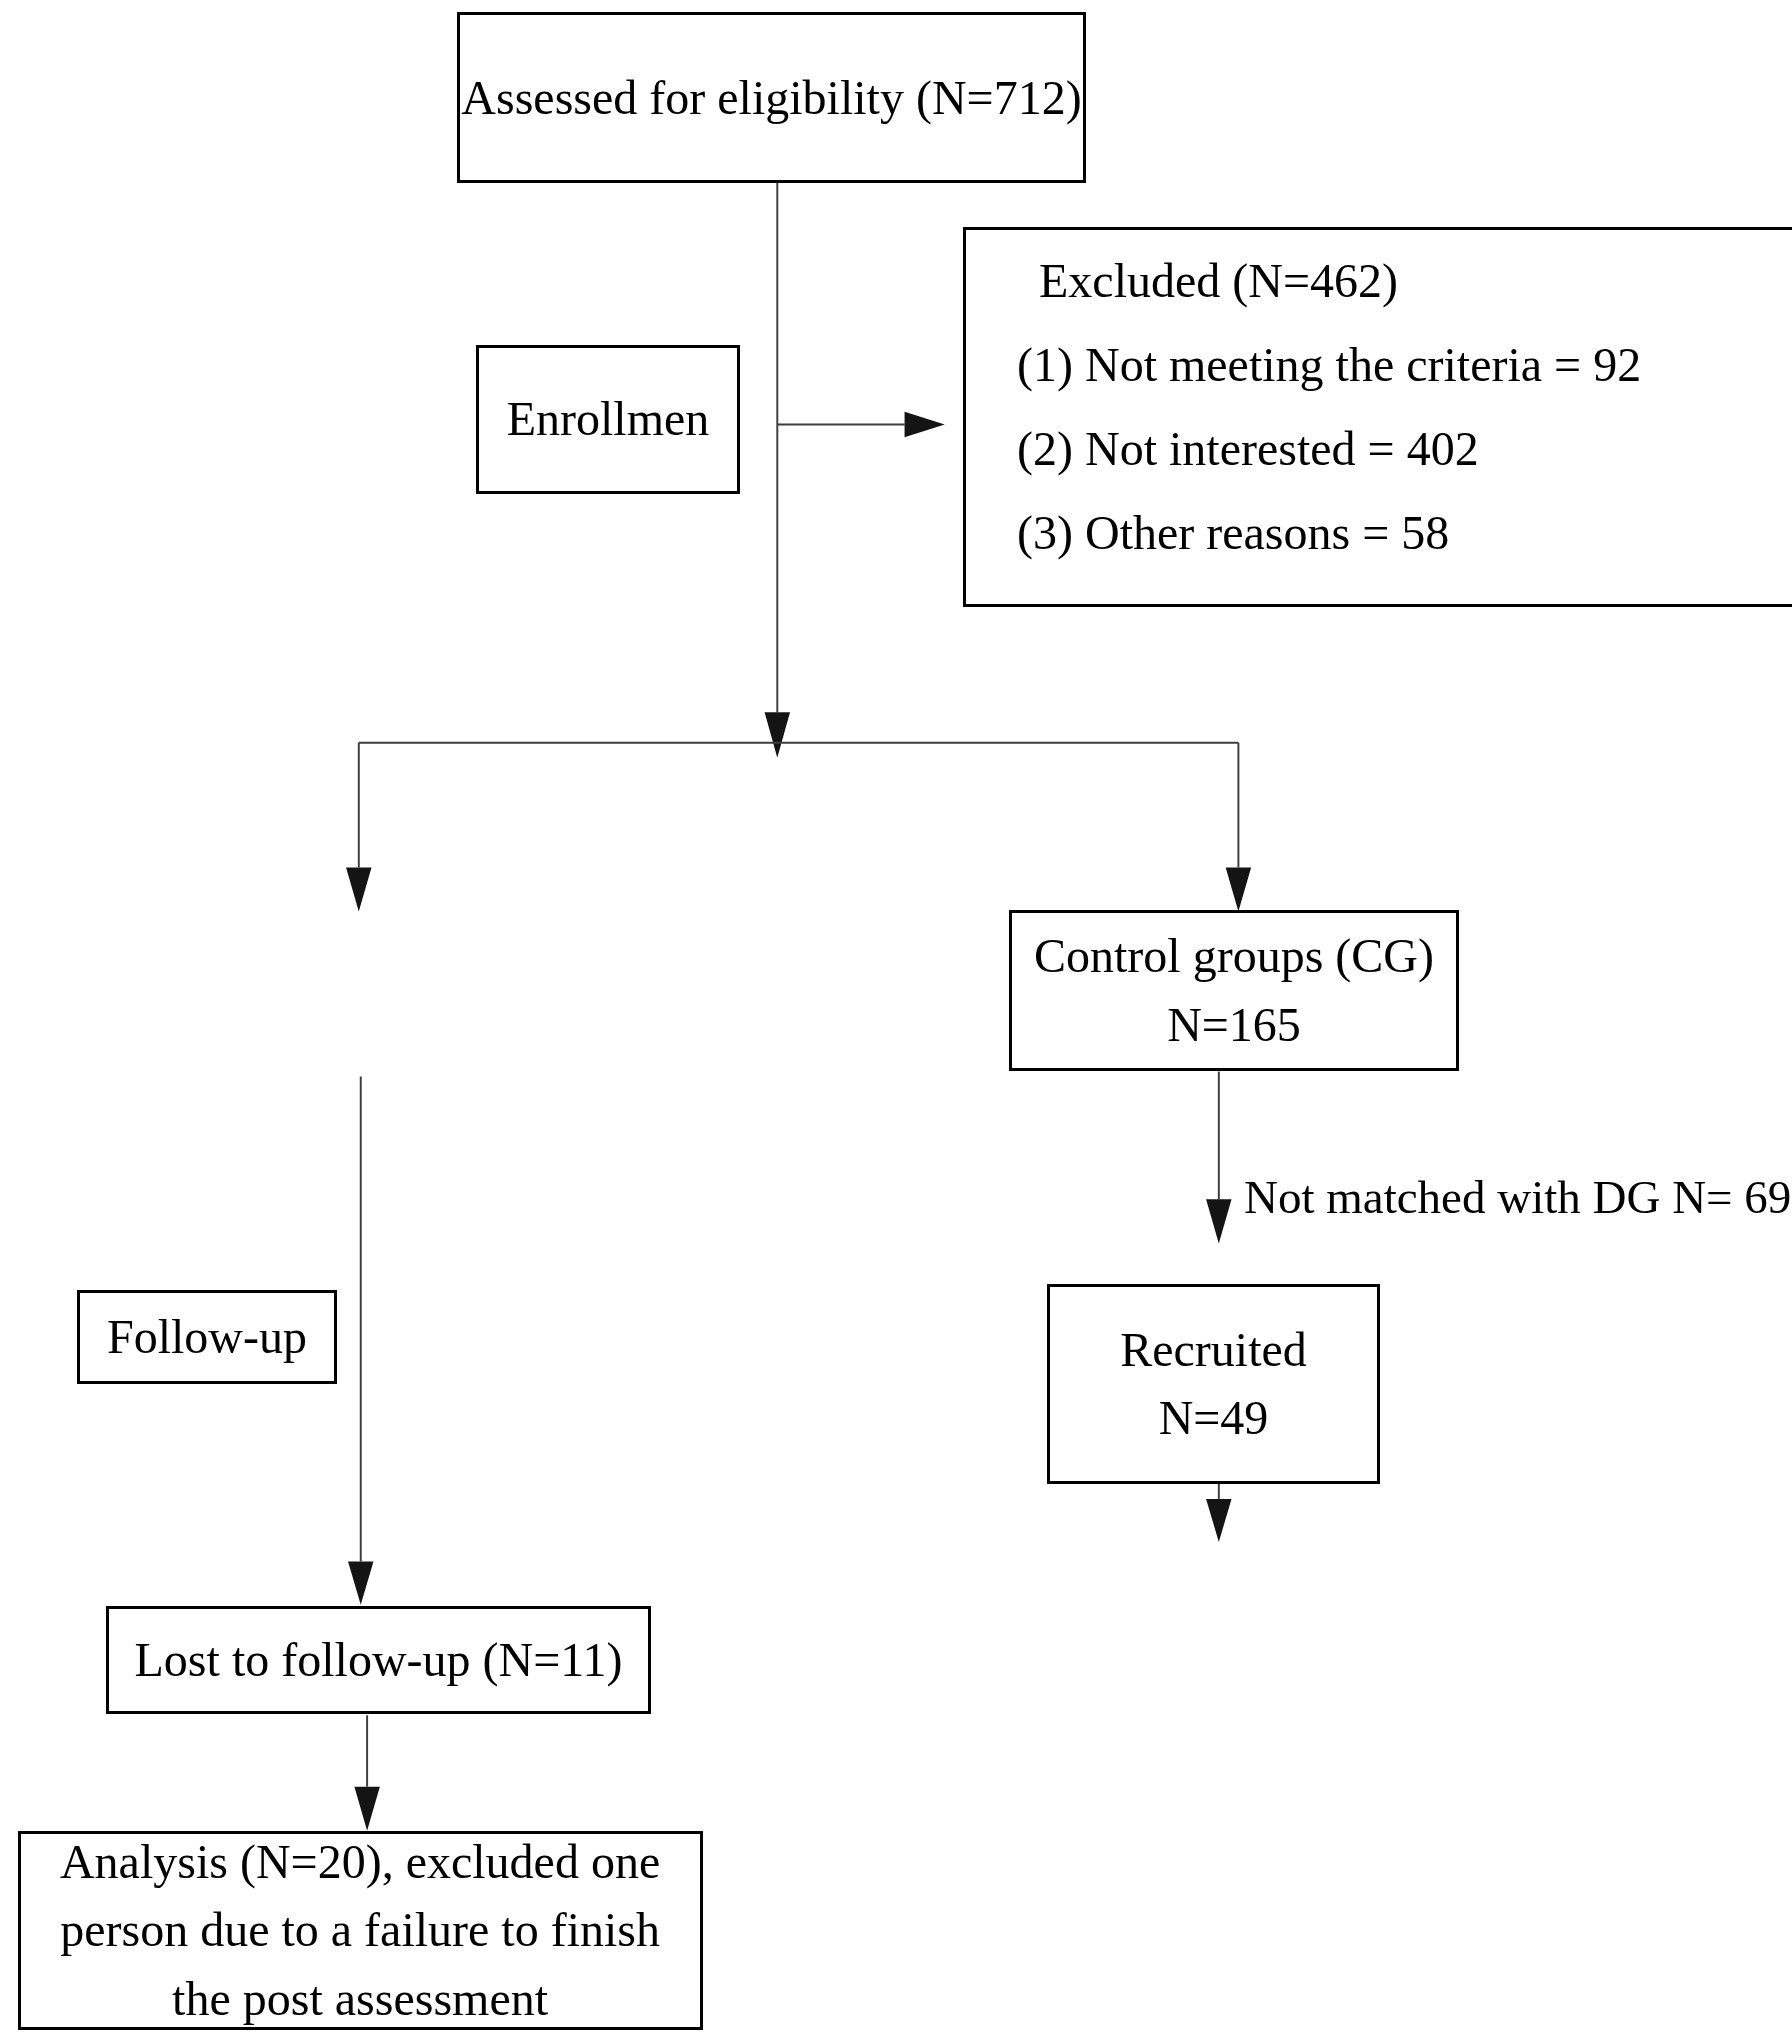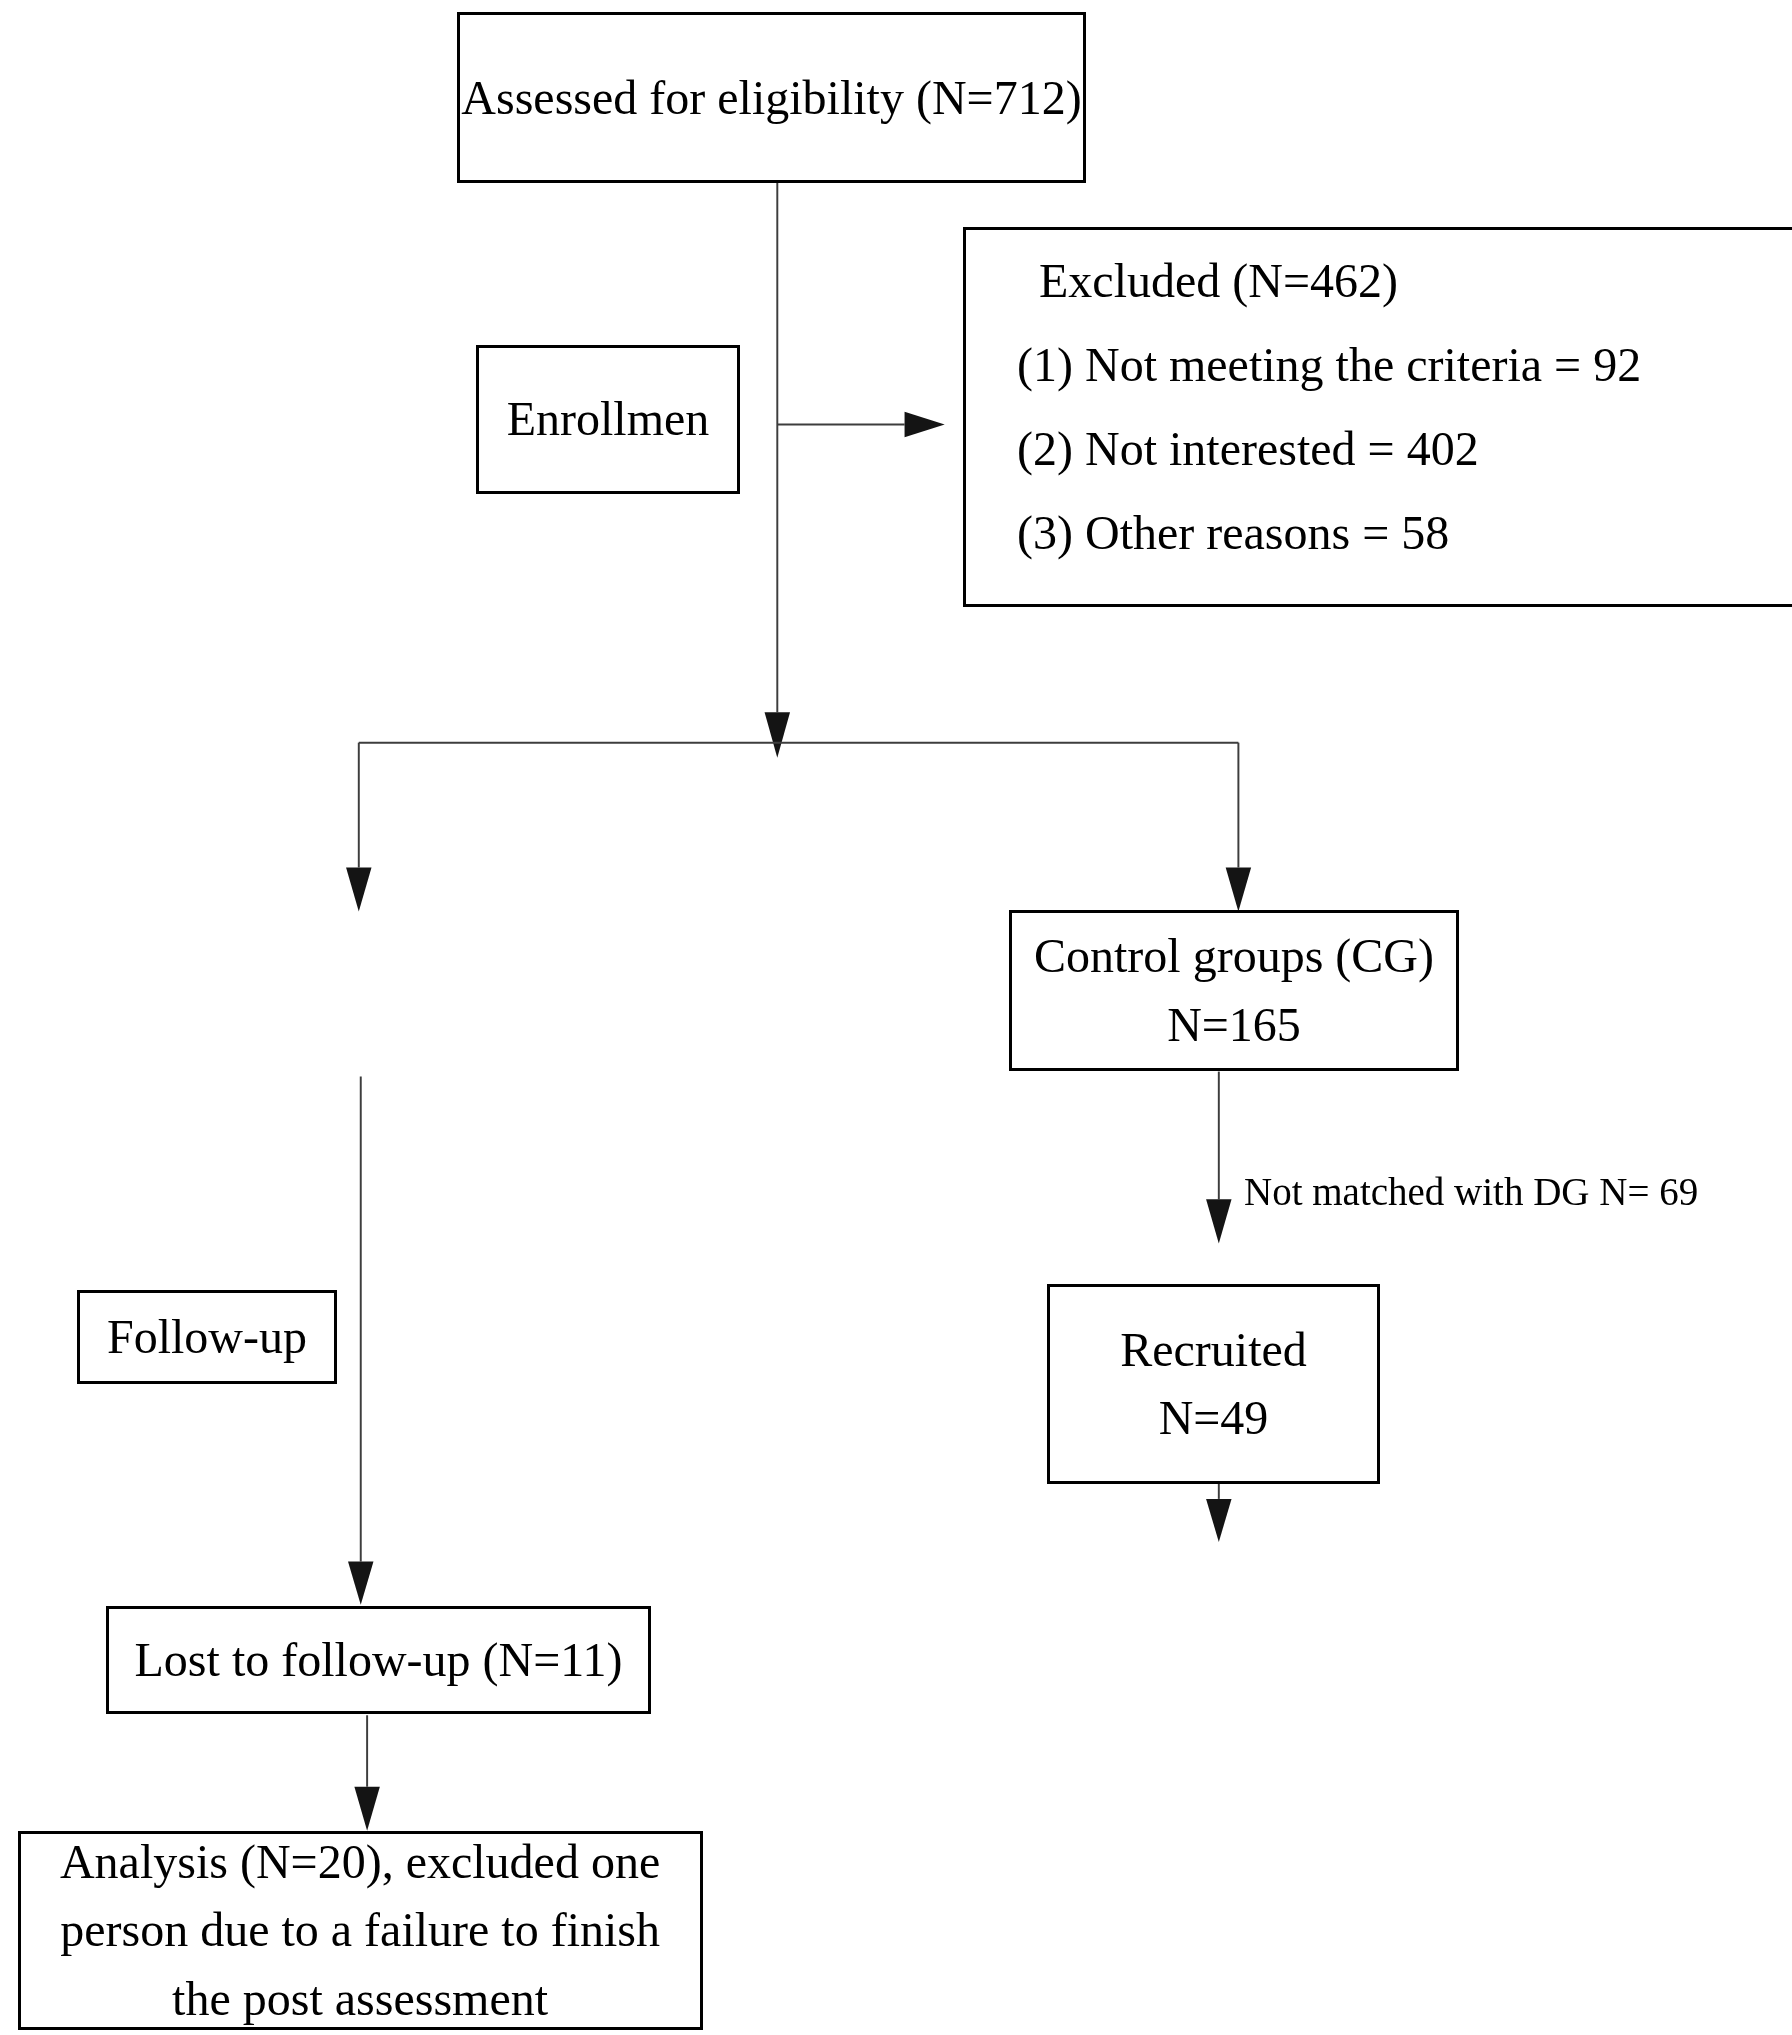--- a/index.html
+++ b/index.html
@@ -40,21 +40,21 @@
     position: absolute;
     left: 0; top: 0;
     width: 1792px;
     height: 2035px;
     pointer-events: none;
   }
   #connectors line { stroke: #3d3d3d; stroke-width: 4px; }
   #connectors polygon { fill: #141414; }
   .edge-label {
     position: absolute;
-    font-size: 39px;
+    font-size: 47px;
     white-space: nowrap;
     line-height: 1.2;
   }
 </style>
 </head>
 <body>
 
 <div id="stage">
 
   <svg id="connectors" viewBox="0 0 3661 4157" xmlns="http://www.w3.org/2000/svg">

